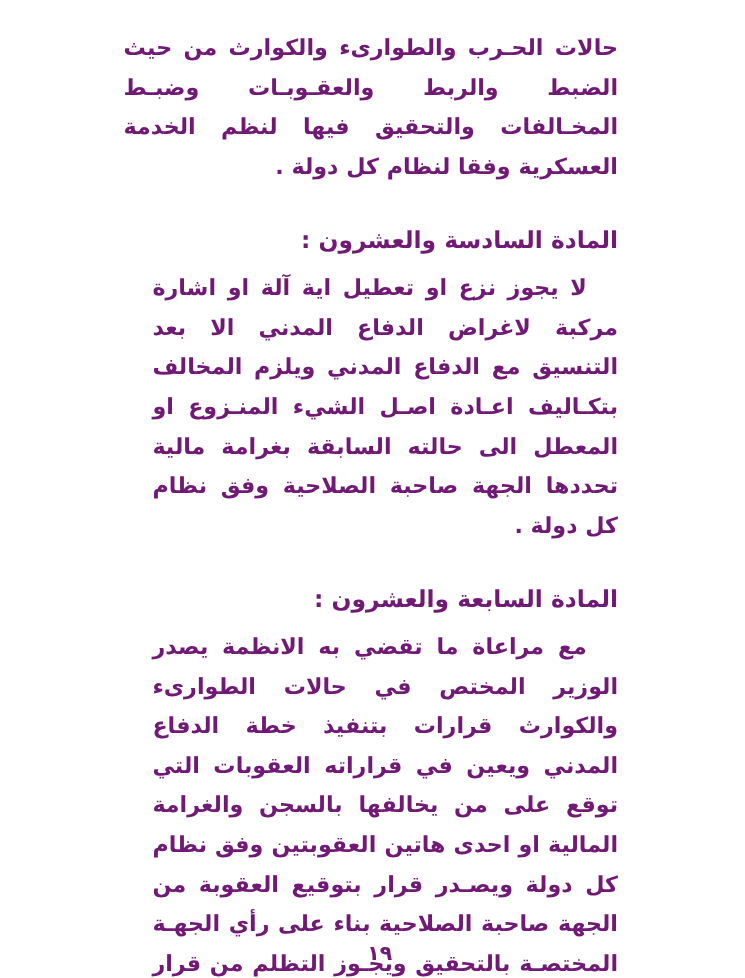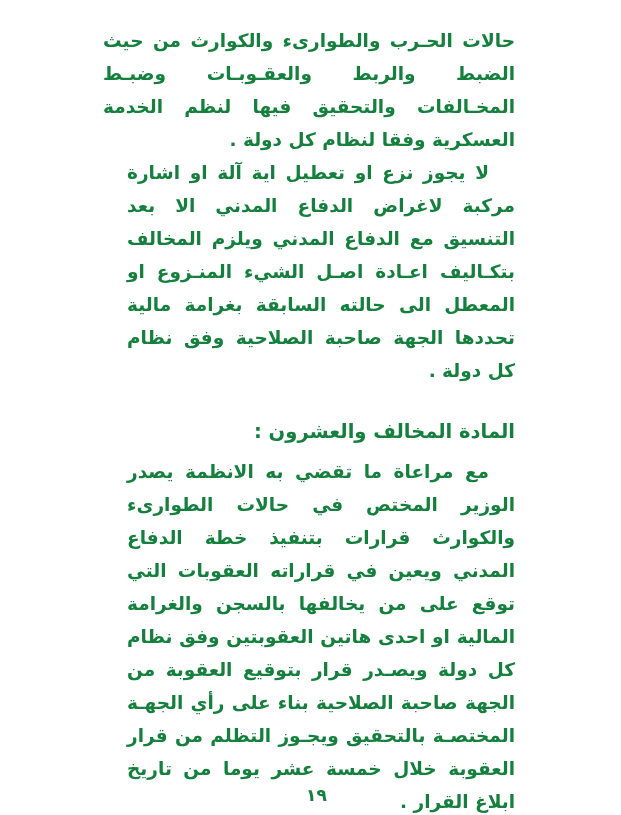--- a/index.html
+++ b/index.html
@@ -7,21 +7,21 @@
     padding: 0;
     background: #ffffff;
   }
   .page {
     position: relative;
     width: 621px;
     height: 815px;
     background: #ffffff;
     font-family: "DejaVu Sans", sans-serif;
     direction: rtl;
-    color: #15803d;
+    color: #701a75;
     overflow: hidden;
   }
   .content {
     position: absolute;
     top: 24px;
     right: 106px;
     width: 412px;
   }
   p.body {
     font-size: 18.5px;
@@ -54,22 +54,23 @@
     direction: rtl;
   }
 </style>
 </head>
 <body>
 
 <div class="page">
   <div class="content">
     <p class="body">حالات الحـرب والطوارىء والكوارث من حيث الضبط والربط والعقـوبـات وضبـط المخـالفات والتحقيق فيها لنظم الخدمة العسكرية وفقا لنظام كل دولة .</p>
 
+    <h2 class="heading">المادة السادسة والعشرون :</h2>
 
     <p class="body indent">لا يجوز نزع او تعطيل اية آلة او اشارة مركبة لاغراض الدفاع المدني الا بعد التنسيق مع الدفاع المدني ويلزم المخالف بتكـاليف اعـادة اصـل الشيء المنـزوع او المعطل الى حالته السابقة بغرامة مالية تحددها الجهة صاحبة الصلاحية وفق نظام كل دولة .</p>
 
-    <h2 class="heading">المادة المخالف والعشرون :</h2>
+    <h2 class="heading">المادة السابعة والعشرون :</h2>
 
     <p class="body indent">مع مراعاة ما تقضي به الانظمة يصدر الوزير المختص في حالات الطوارىء والكوارث قرارات بتنفيذ خطة الدفاع المدني ويعين في قراراته العقوبات التي توقع على من يخالفها بالسجن والغرامة المالية او احدى هاتين العقوبتين وفق نظام كل دولة ويصـدر قرار بتوقيع العقوبة من الجهة صاحبة الصلاحية بناء على رأي الجهـة المختصـة بالتحقيق ويجـوز التظلم من قرار العقوبة خلال خمسة عشر يوما من تاريخ ابلاغ القرار .</p>
   </div>
 
   <div class="page-number">١٩</div>
 </div>
 
 </body></html>

